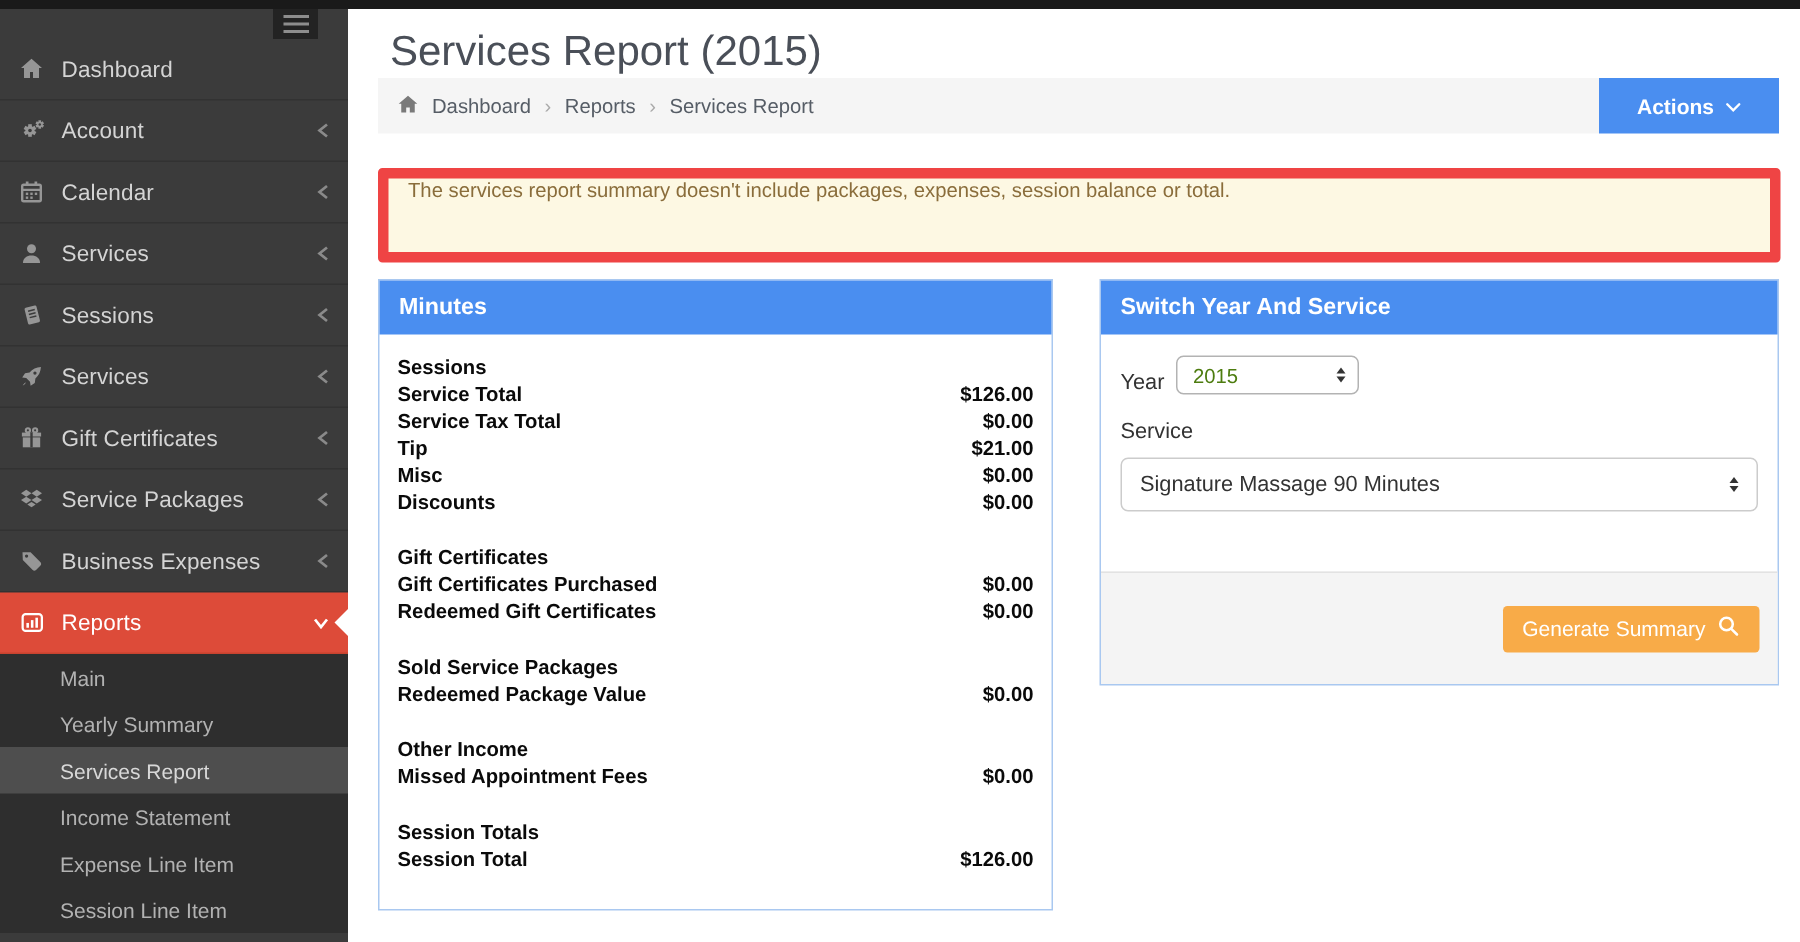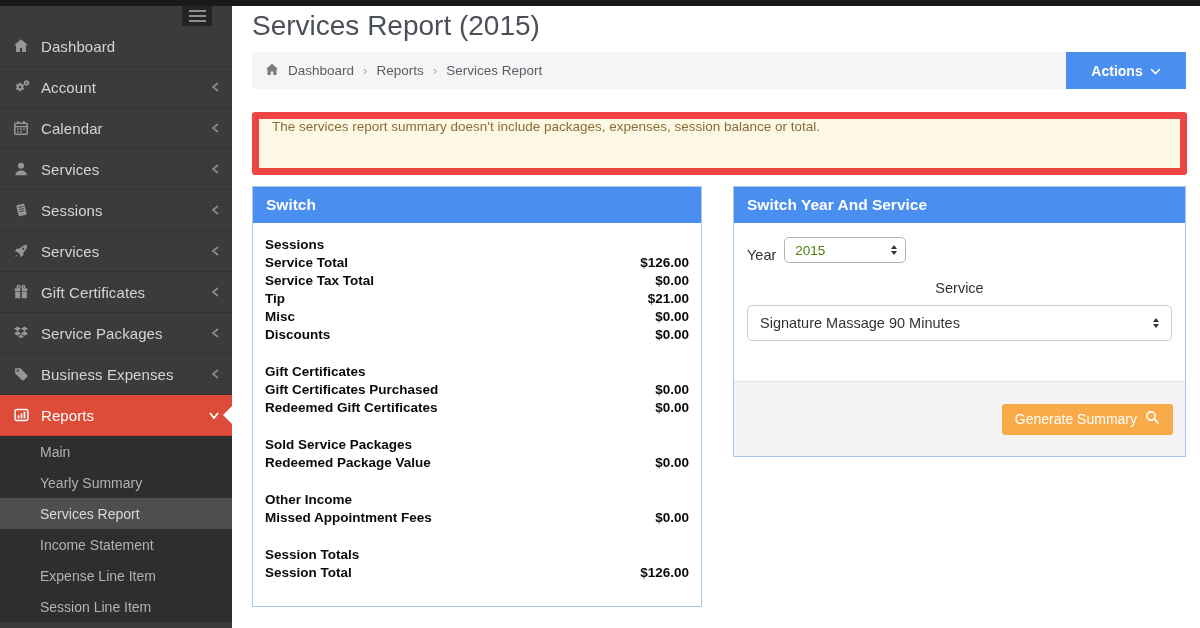--- a/index.html
+++ b/index.html
@@ -22,21 +22,21 @@
   .chev{display:flex;align-items:center;}
   .menu-item.reports{background:#dd4b39;color:#fff;border-bottom-color:#c8432f;}
   .arrow-notch{position:absolute;right:0;top:50%;margin-top:-9px;width:0;height:0;
                border-top:9px solid transparent;border-bottom:9px solid transparent;border-right:9px solid #fff;}
   .submenu{background:#2e2e2e;}
   .submenu-item{height:31px;display:flex;align-items:center;padding-left:40px;color:#b2b2b2;font-size:14px;cursor:pointer;}
   .submenu-item.active{background:#4e4e4e;color:#d8d8d8;}
 
   
   .content{position:absolute;left:232px;top:6px;width:968px;height:622px;background:#fff;}
-  .page-title{position:absolute;left:20px;top:3px;margin:0;font-size:28px;line-height:34px;
+  .page-title{position:absolute;left:20px;top:3px;margin:8px;font-size:28px;line-height:34px;
               font-weight:400;color:#4a4f58;}
   .breadcrumb-row{position:absolute;left:20px;top:46px;width:934px;height:37px;display:flex;}
   .breadcrumb{flex:1;background:#f5f5f5;display:flex;align-items:center;padding-left:13px;gap:9px;
               font-size:13.5px;color:#565d66;}
   .crumb{cursor:pointer;}
   .crumb-sep{color:#a9a9a9;}
   .actions-btn{width:120px;background:#4a8ef0;color:#fff;display:flex;align-items:center;justify-content:center;
                gap:7px;font-size:14px;font-weight:700;cursor:pointer;}
 
   .alert{position:absolute;left:20px;top:106px;width:908px;height:49px;background:#fdf8e3;
@@ -53,21 +53,21 @@
   .section:last-child{margin-bottom:0;}
   .section-h{font-weight:700;line-height:18px;}
   .srow{display:flex;justify-content:space-between;line-height:18px;font-weight:bold;}
   .srow .val{text-align:right;}
 
   .pr-body{padding:14px 13px;font-size:14.5px;color:#333;}
   .year-row{display:flex;align-items:flex-end;gap:8px;}
   .mini-select{width:122px;height:26px;border:1px solid #b3b3b3;border-radius:5px;background:#fff;
                display:flex;align-items:center;justify-content:space-between;padding:0 8px 0 10px;
                font-size:13.5px;color:#4d7c0f;cursor:pointer;box-sizing:border-box;gap:7px;}
-  .service-label{margin-top:17px;text-align:center;}
+  .service-label{margin-top:17px;}
   .big-select{margin-top:9px;height:36px;border:1px solid #ccc;border-radius:5px;background:#fff;
               display:flex;align-items:center;justify-content:space-between;padding:0 12px;
               font-size:14.5px;color:#333;cursor:pointer;box-sizing:border-box;}
   .arrows{display:flex;flex-direction:column;gap:2px;align-items:center;}
   .arr-up{width:0;height:0;border-left:3.5px solid transparent;border-right:3.5px solid transparent;border-bottom:4.5px solid #333;}
   .arr-down{width:0;height:0;border-left:3.5px solid transparent;border-right:3.5px solid transparent;border-top:4.5px solid #333;}
 
   .panel-foot{position:absolute;left:0;right:0;bottom:0;height:74px;background:#f4f4f4;
               border-top:1px solid #e2e2e2;display:flex;align-items:center;justify-content:flex-end;padding-right:12px;}
   .gen-btn{background:#f8ab48;color:#fff;border:none;border-radius:3px;height:31px;padding:0 13px;
@@ -315,21 +315,21 @@
           </svg>
       </span>
     </div>
   </div>
 
   <div class="alert">
     <span>The services report summary doesn't include packages, expenses, session balance or total.</span>
   </div>
 
   <div class="panel panel-left">
-    <div class="panel-head">Switch</div>
+    <div class="panel-head">Minutes</div>
     <div class="panel-body">
 
       <div class="section">
         <div class="section-h">Sessions</div>
         <div class="srow">
             <span>Service Total</span>
             <span class="val">$126.00</span>
           </div>
         <div class="srow">
             <span>Service Tax Total</span>

